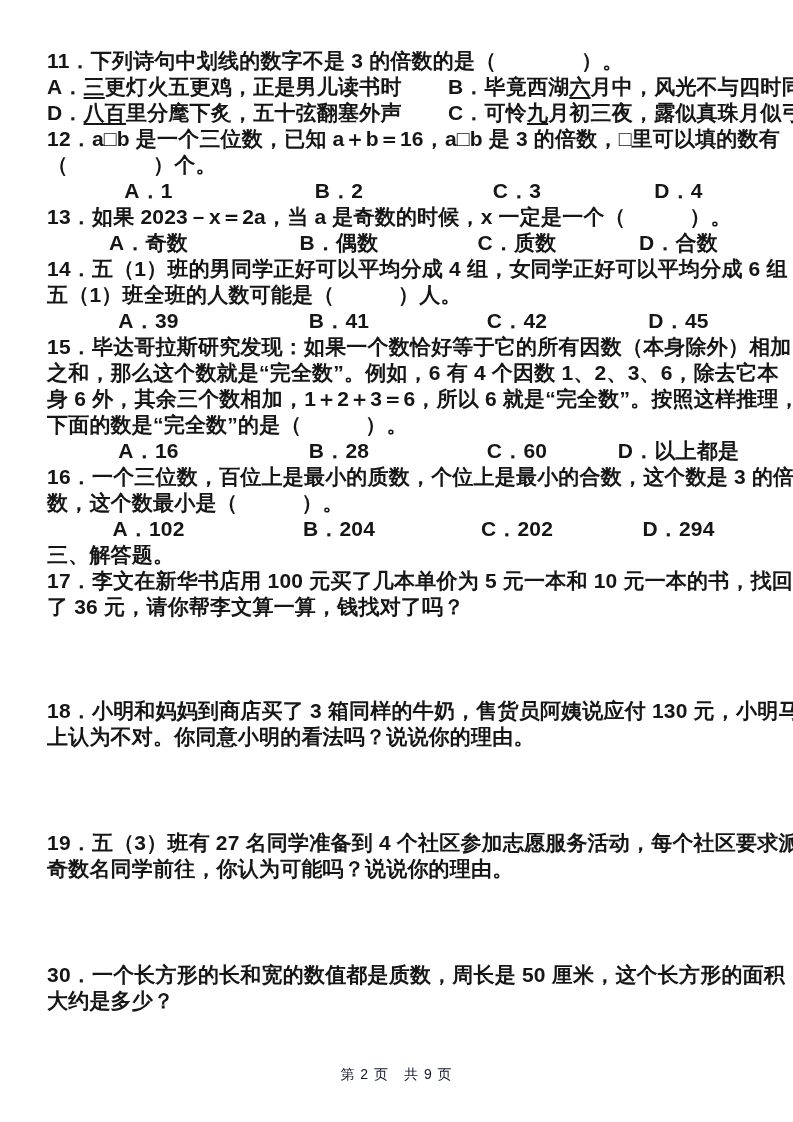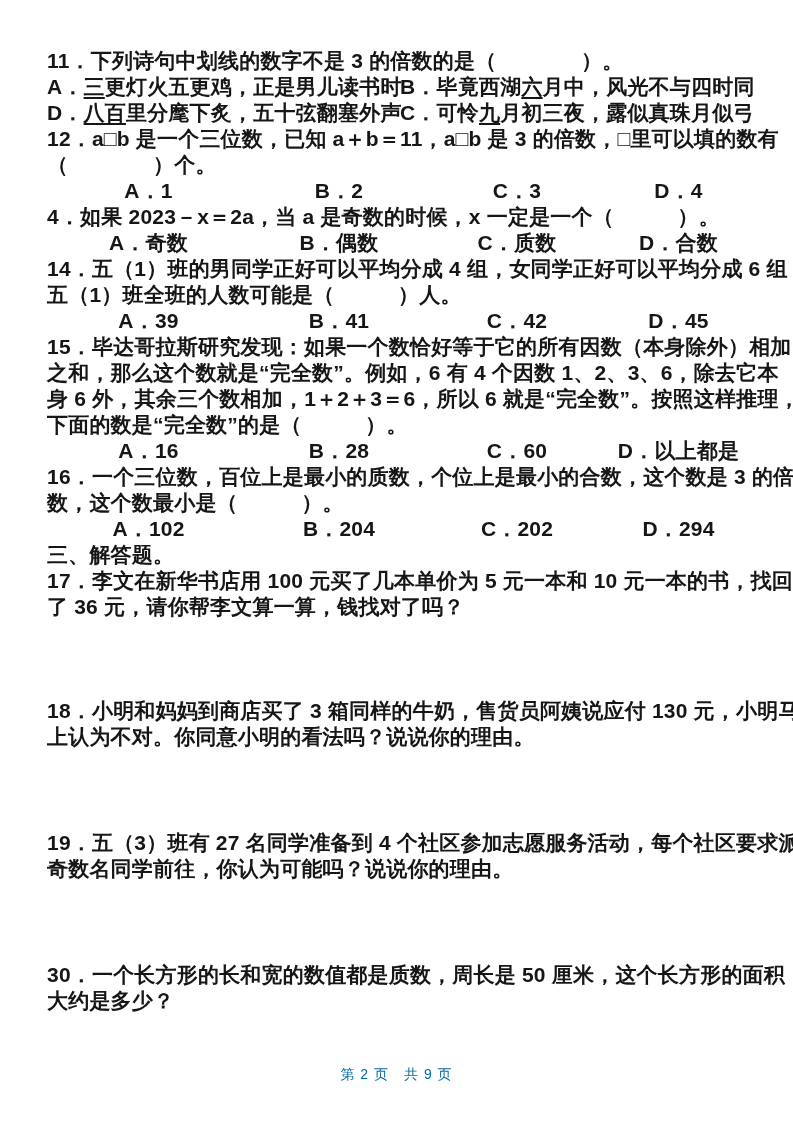--- a/index.html
+++ b/index.html
@@ -20,68 +20,69 @@
     width: 704px;
     font-size: 21px;
     line-height: 26px;
     letter-spacing: 0.2px;
   }
   .line { white-space: nowrap; }
   .optrow2 {
     display: grid;
     grid-template-columns: 353px 1fr;
     white-space: nowrap;
+    gap: 48px;
   }
   .optrow4 {
     display: grid;
     grid-template-columns: 203px 178px 178px auto;
     white-space: nowrap;
     text-align: center;
   }
   .ul { text-decoration: underline; text-underline-offset: 3px; }
   .spacer-a { height: 78px; }
   .spacer-b { height: 80px; }
   .footer {
     position: absolute;
     left: 0;
     right: 0;
     top: 1066px;
     text-align: center;
     font-size: 14px;
     font-weight: 400;
-    color: #0369a1;
+    color: #0f172a;
     letter-spacing: 1px;
   }
 </style>
 </head>
 <body>
 
 <div class="page">
   <div class="content">
 
     <div class="line">11．下列诗句中划线的数字不是 3 的倍数的是（　　　　）。</div>
     <div class="optrow2">
       <span><span>A．</span><span class="ul">三</span><span>更灯火五更鸡，正是男儿读书时</span></span>
       <span><span>B．毕竟西湖</span><span class="ul">六</span><span>月中，风光不与四时同</span></span>
     </div>
     <div class="optrow2">
       <span><span>D．</span><span class="ul">八百</span><span>里分麾下炙，五十弦翻塞外声</span></span>
       <span><span>C．可怜</span><span class="ul">九</span><span>月初三夜，露似真珠月似弓</span></span>
     </div>
 
-    <div class="line">12．a□b 是一个三位数，已知 a＋b＝11，a□b 是 3 的倍数，□里可以填的数有</div>
+    <div class="line">12．a□b 是一个三位数，已知 a＋b＝16，a□b 是 3 的倍数，□里可以填的数有</div>
     <div class="line">（　　　　）个。</div>
     <div class="optrow4">
       <span>A．1</span>
       <span>B．2</span>
       <span>C．3</span>
       <span>D．4</span>
     </div>
 
-    <div class="line">4．如果 2023－x＝2a，当 a 是奇数的时候，x 一定是一个（　　　）。</div>
+    <div class="line">13．如果 2023－x＝2a，当 a 是奇数的时候，x 一定是一个（　　　）。</div>
     <div class="optrow4">
       <span>A．奇数</span>
       <span>B．偶数</span>
       <span>C．质数</span>
       <span>D．合数</span>
     </div>
 
     <div class="line">14．五（1）班的男同学正好可以平均分成 4 组，女同学正好可以平均分成 6 组，</div>
     <div class="line">五（1）班全班的人数可能是（　　　）人。</div>
     <div class="optrow4">

